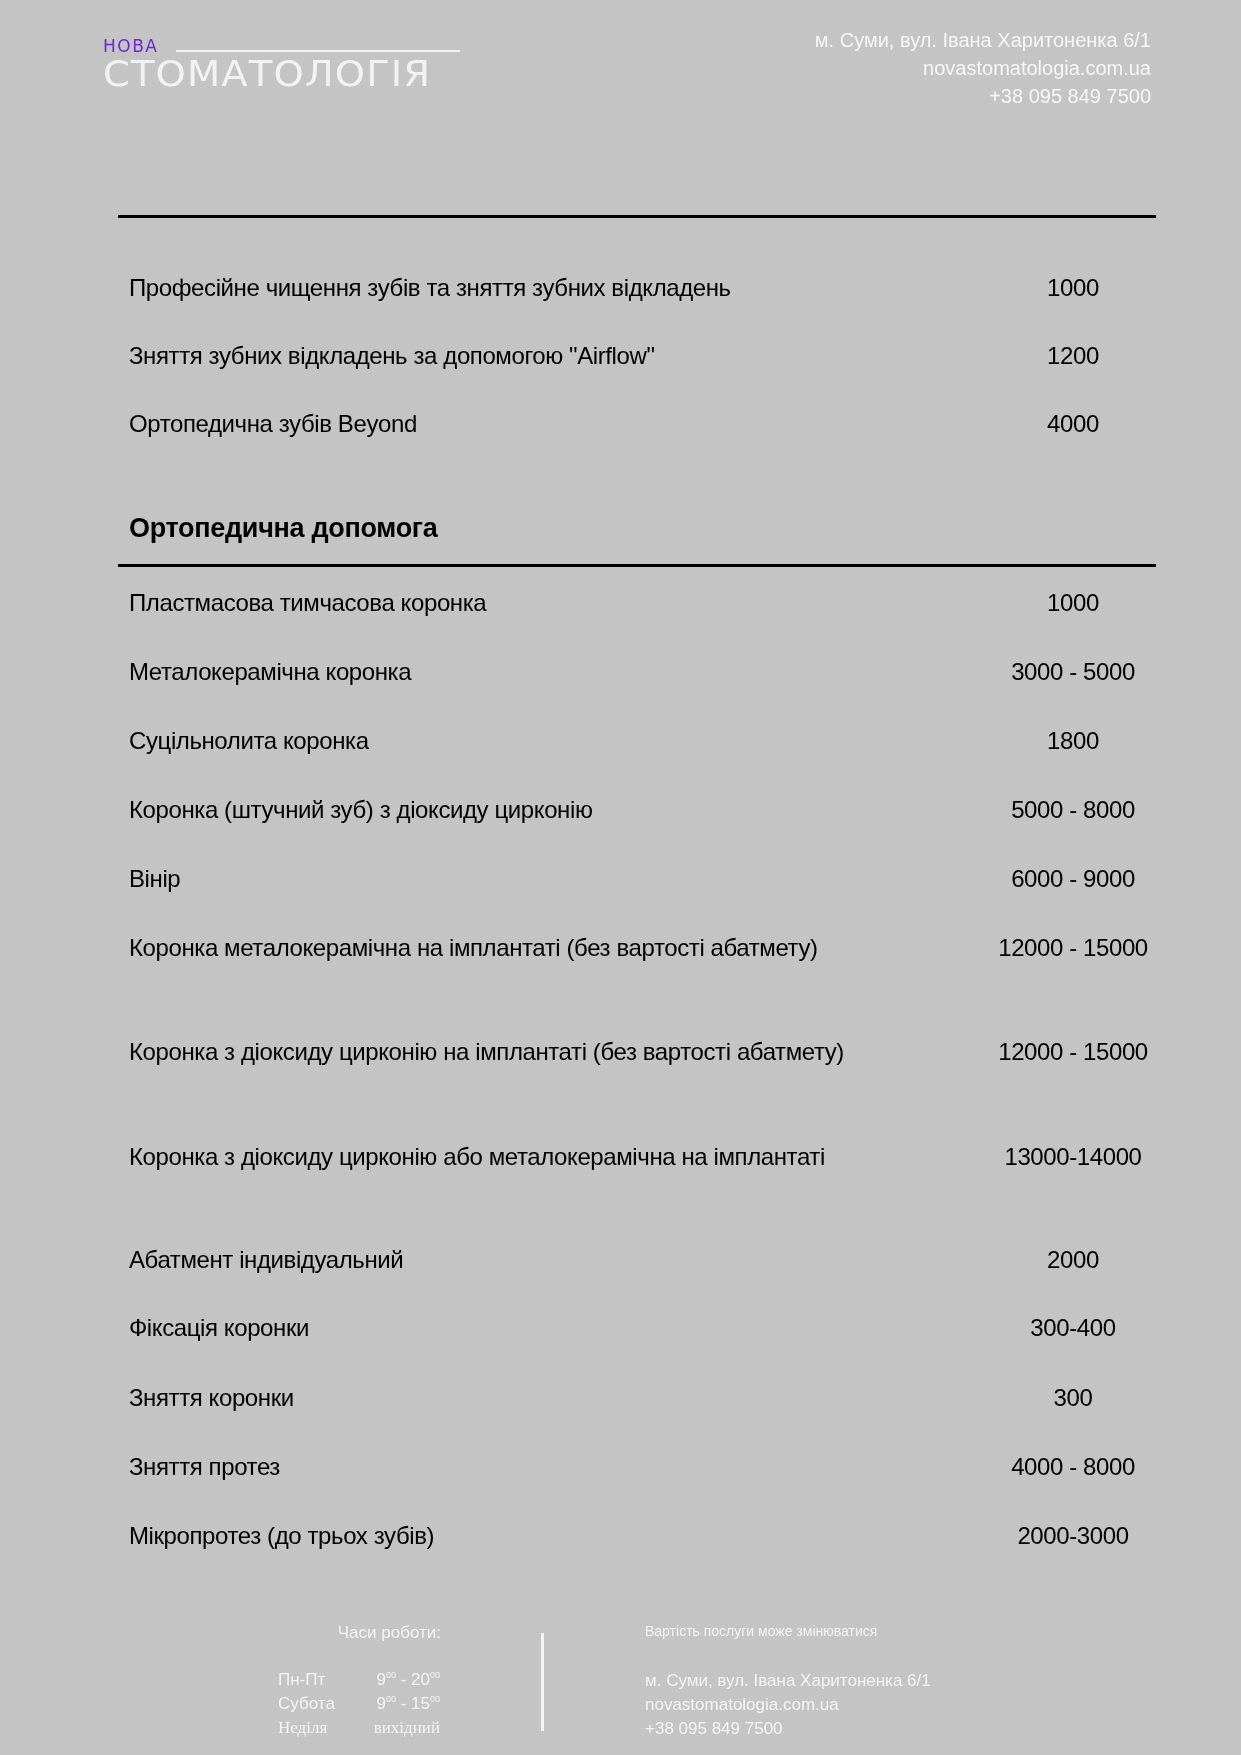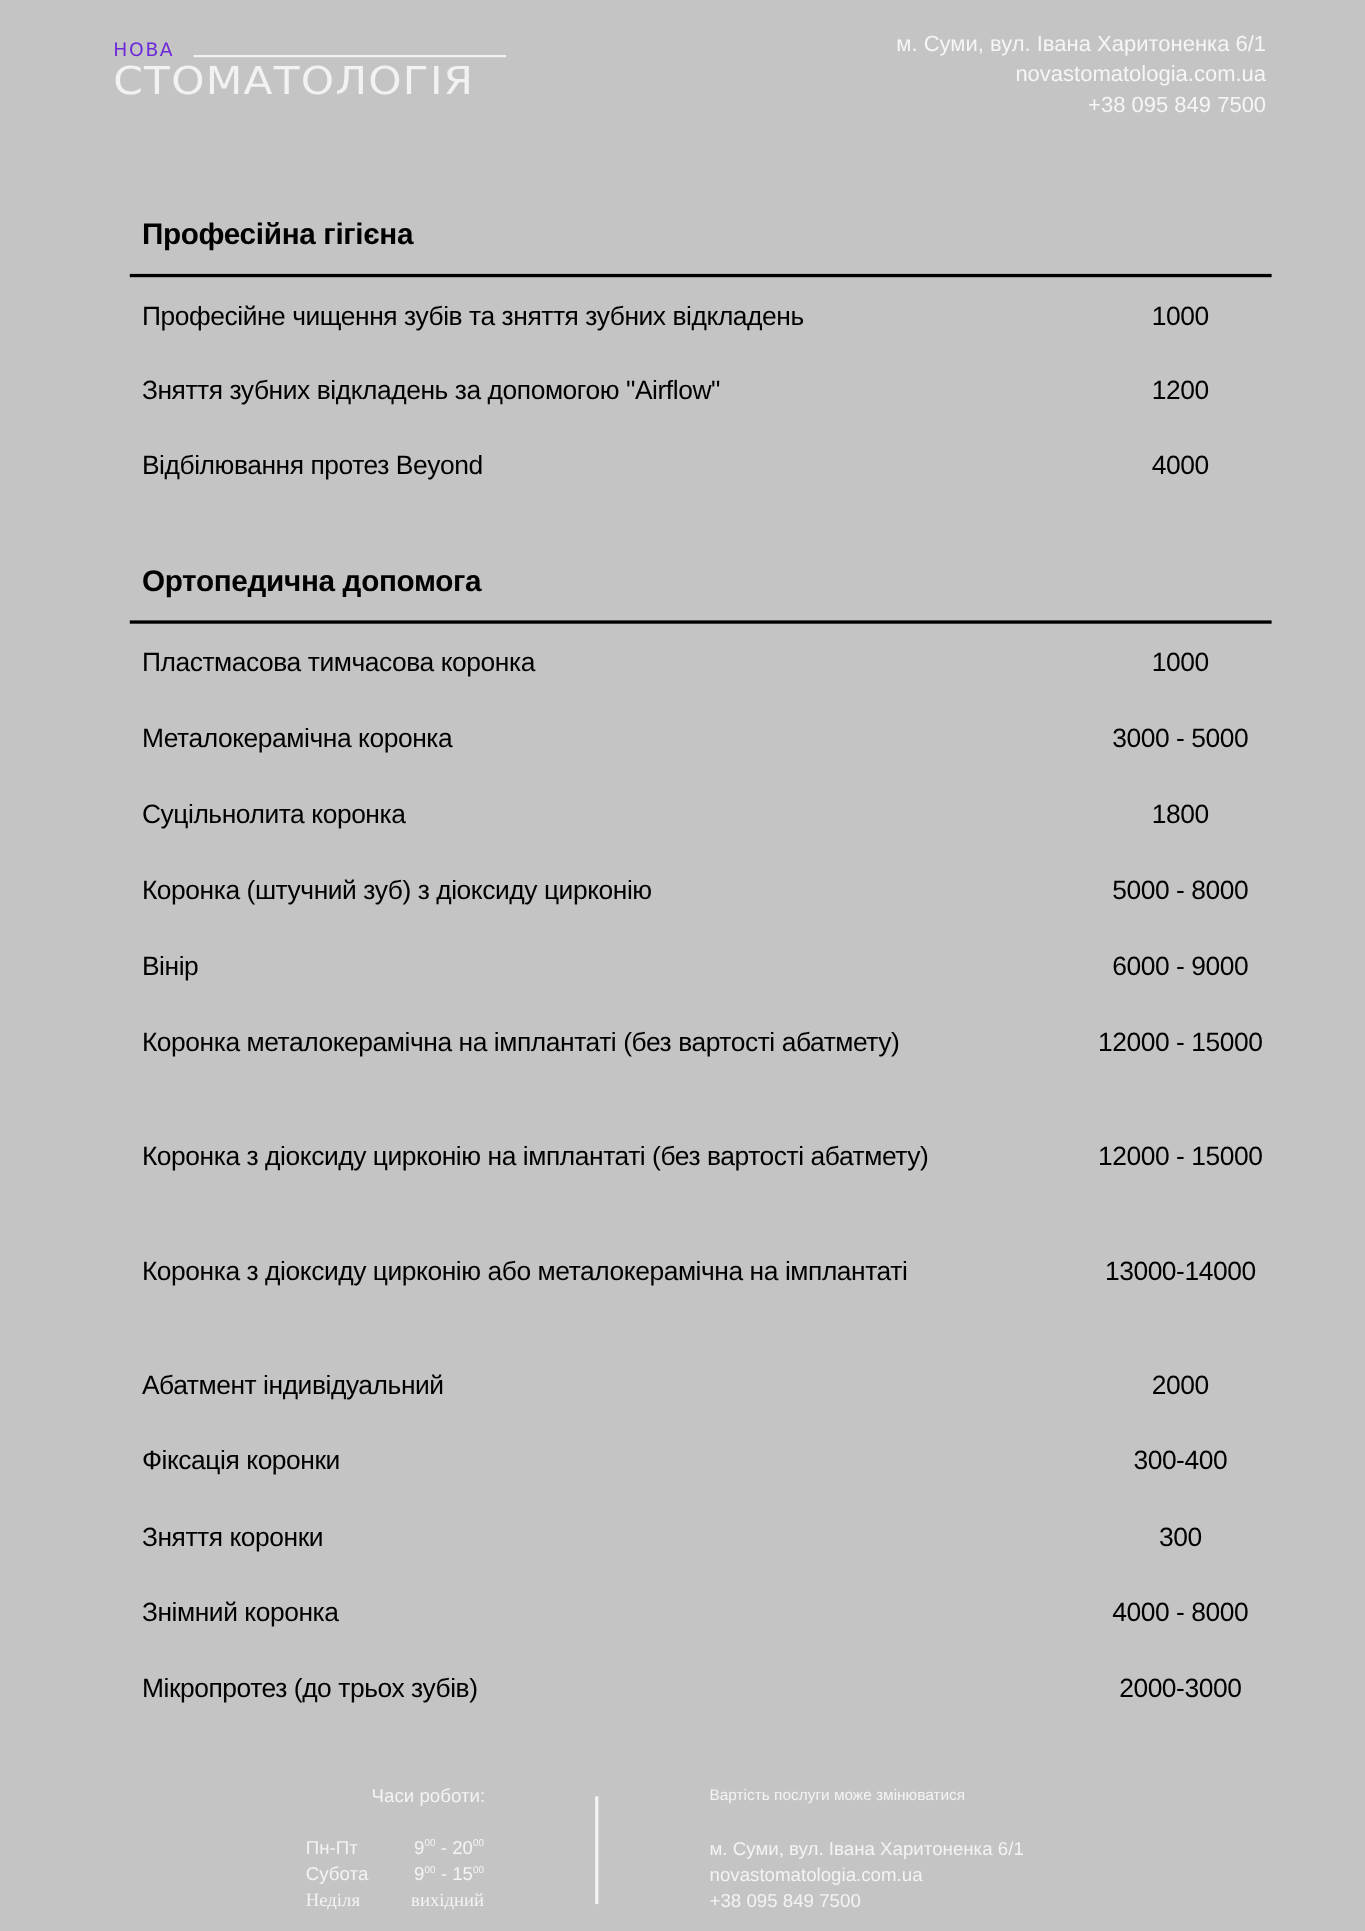--- a/index.html
+++ b/index.html
@@ -64,32 +64,31 @@
   <div class="stoma">СТОМАТОЛОГІЯ</div>
 </div>
 
 <div class="contacts">
   <div>м. Суми, вул. Івана Харитоненка 6/1</div>
   <div>novastomatologia.com.ua</div>
   <div>+38 095 849 7500</div>
 </div>
 
 <div class="section" style="top:196px;">
-  <div class="section-title">Професійна гігієна</div>
   <div class="rule" style="margin-top:19px;"></div>
   <div class="row" style="top:74px;">
     <div class="name">Професійне чищення зубів та зняття зубних відкладень</div>
     <div class="price">1000</div>
   </div>
   <div class="row" style="top:142px;">
     <div class="name">Зняття зубних відкладень за допомогою "Airflow"</div>
     <div class="price">1200</div>
   </div>
   <div class="row" style="top:210px;">
-    <div class="name">Відбілювання протез Beyond</div>
+    <div class="name">Ортопедична зубів Beyond</div>
     <div class="price">4000</div>
   </div>
 </div>
 
 <div class="section" style="top:511px;">
   <div class="section-title">Ортопедична допомога</div>
   <div class="rule" style="margin-top:19px;"></div>
   <div class="row" style="top:74px;">
     <div class="name">Пластмасова тимчасова коронка</div>
     <div class="price">1000</div>
@@ -128,21 +127,21 @@
   </div>
   <div class="row" style="top:799px;">
     <div class="name">Фіксація коронки</div>
     <div class="price">300-400</div>
   </div>
   <div class="row" style="top:869px;">
     <div class="name">Зняття коронки</div>
     <div class="price">300</div>
   </div>
   <div class="row" style="top:938px;">
-    <div class="name">Знімний коронка</div>
+    <div class="name">Зняття протез</div>
     <div class="price">4000 - 8000</div>
   </div>
   <div class="row" style="top:1007px;">
     <div class="name">Мікропротез (до трьох зубів)</div>
     <div class="price">2000-3000</div>
   </div>
 </div>
 
 <div class="footer">
   <div class="hours-title">Часи роботи:</div>

